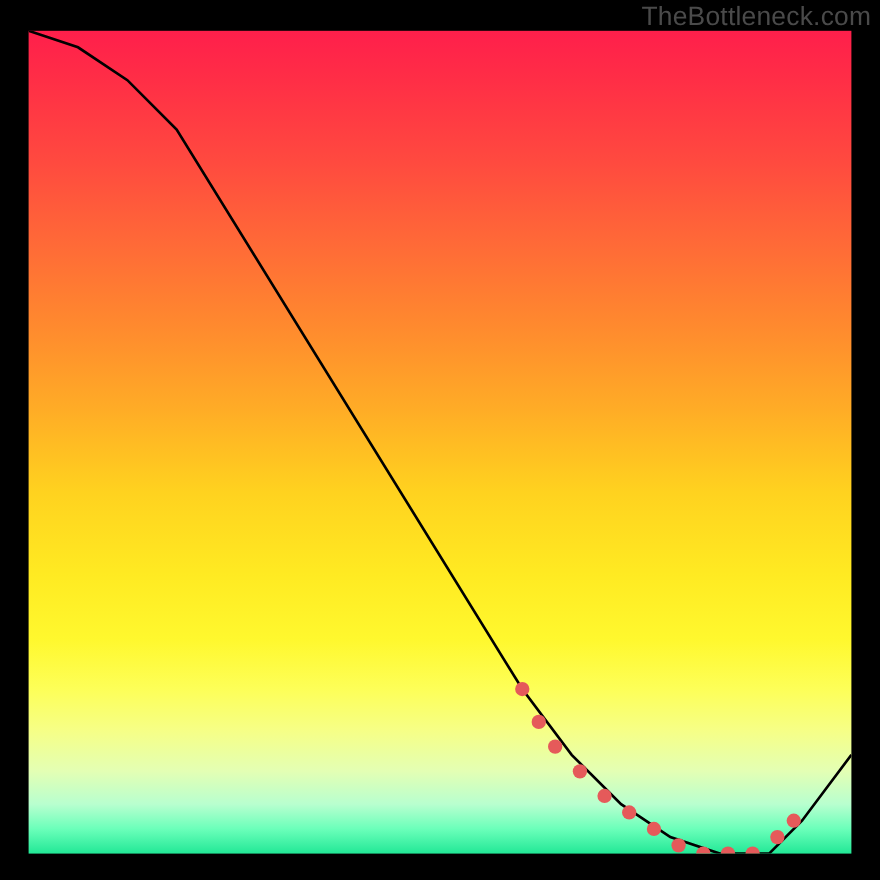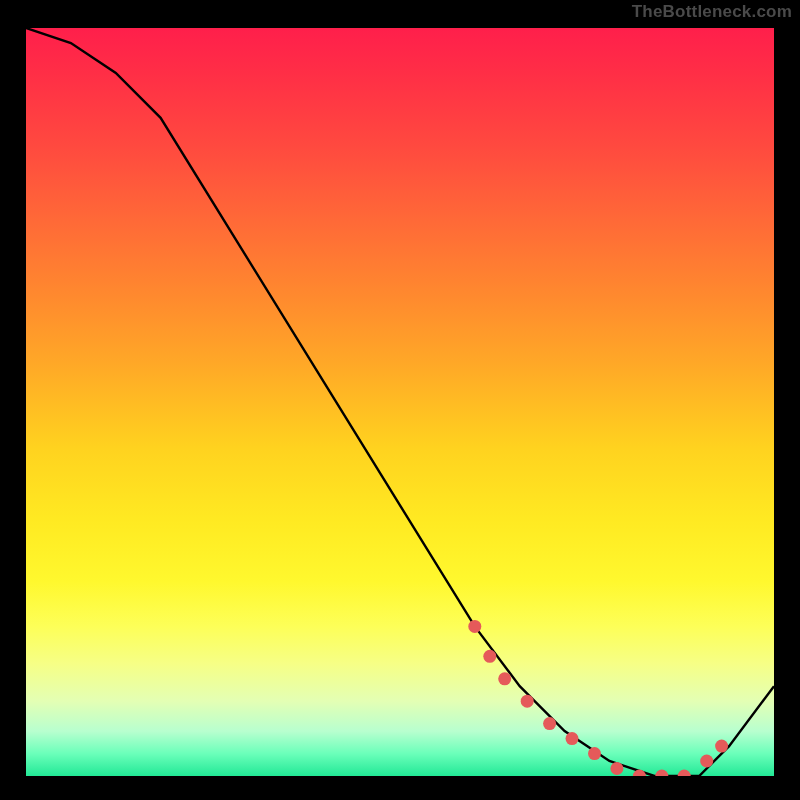--- a/index.html
+++ b/index.html
@@ -15,22 +15,22 @@
     position: relative;
     width: 800px;
     height: 800px;
     background: #000;
   }
   .watermark {
     position: absolute;
     top: 2px;
     right: 8px;
     color: #4a4a4a;
-    font-size: 17px;
-    font-weight: 700;
+    font-size: 24px;
+    font-weight: 400;
     letter-spacing: 0.2px;
   }
   .plot-area {
     position: absolute;
     left: 26px;
     top: 28px;
     width: 748px;
     height: 748px;
     
     background: linear-gradient(to bottom,

